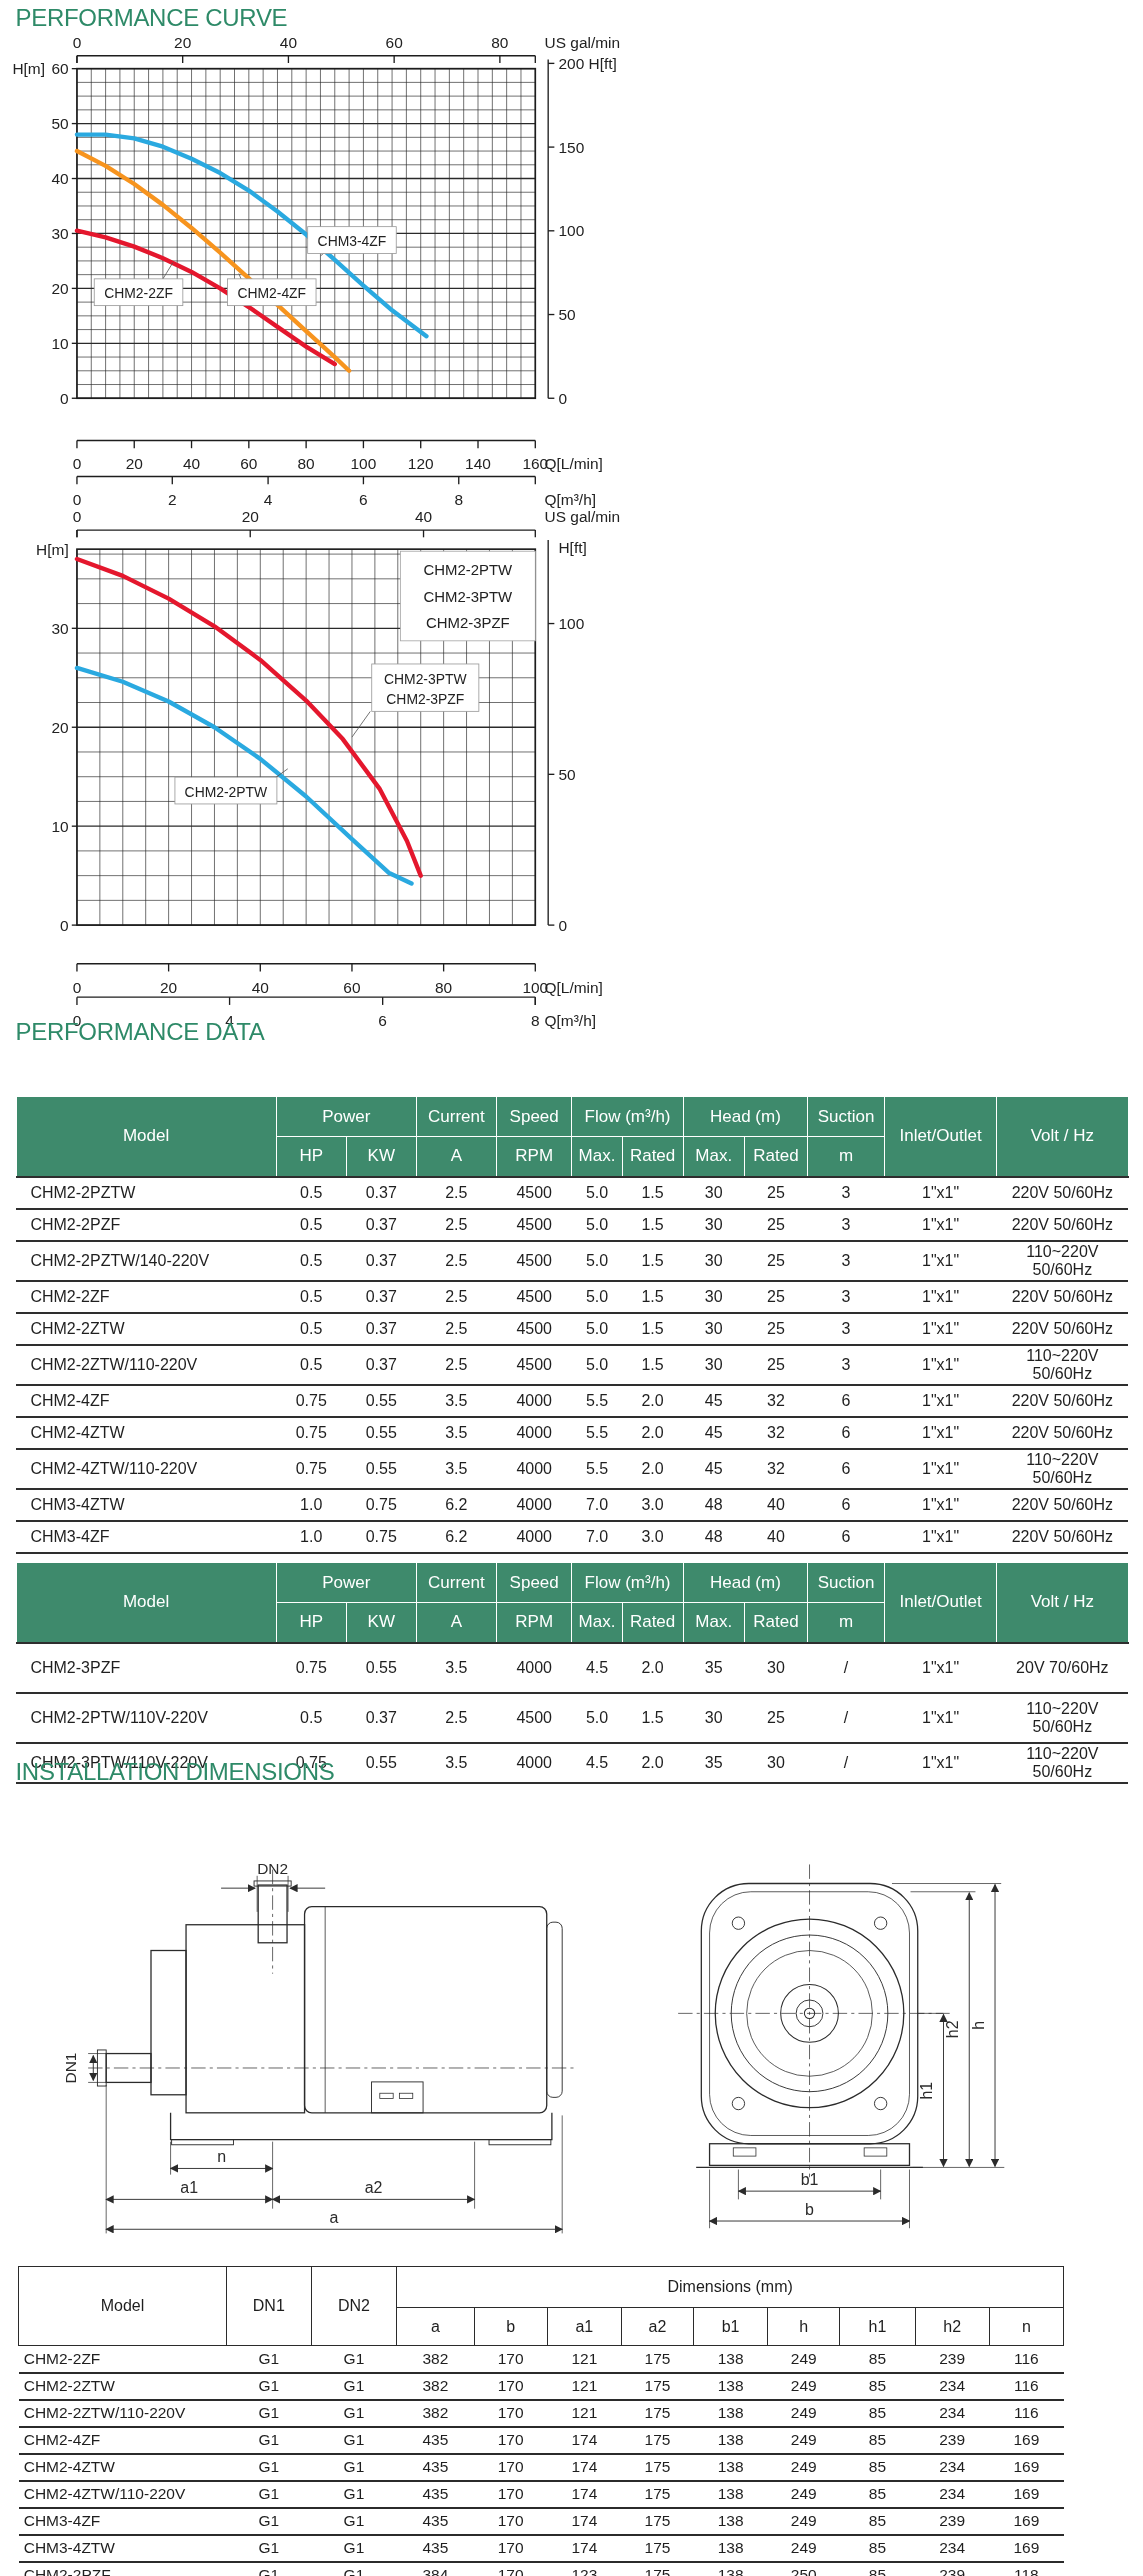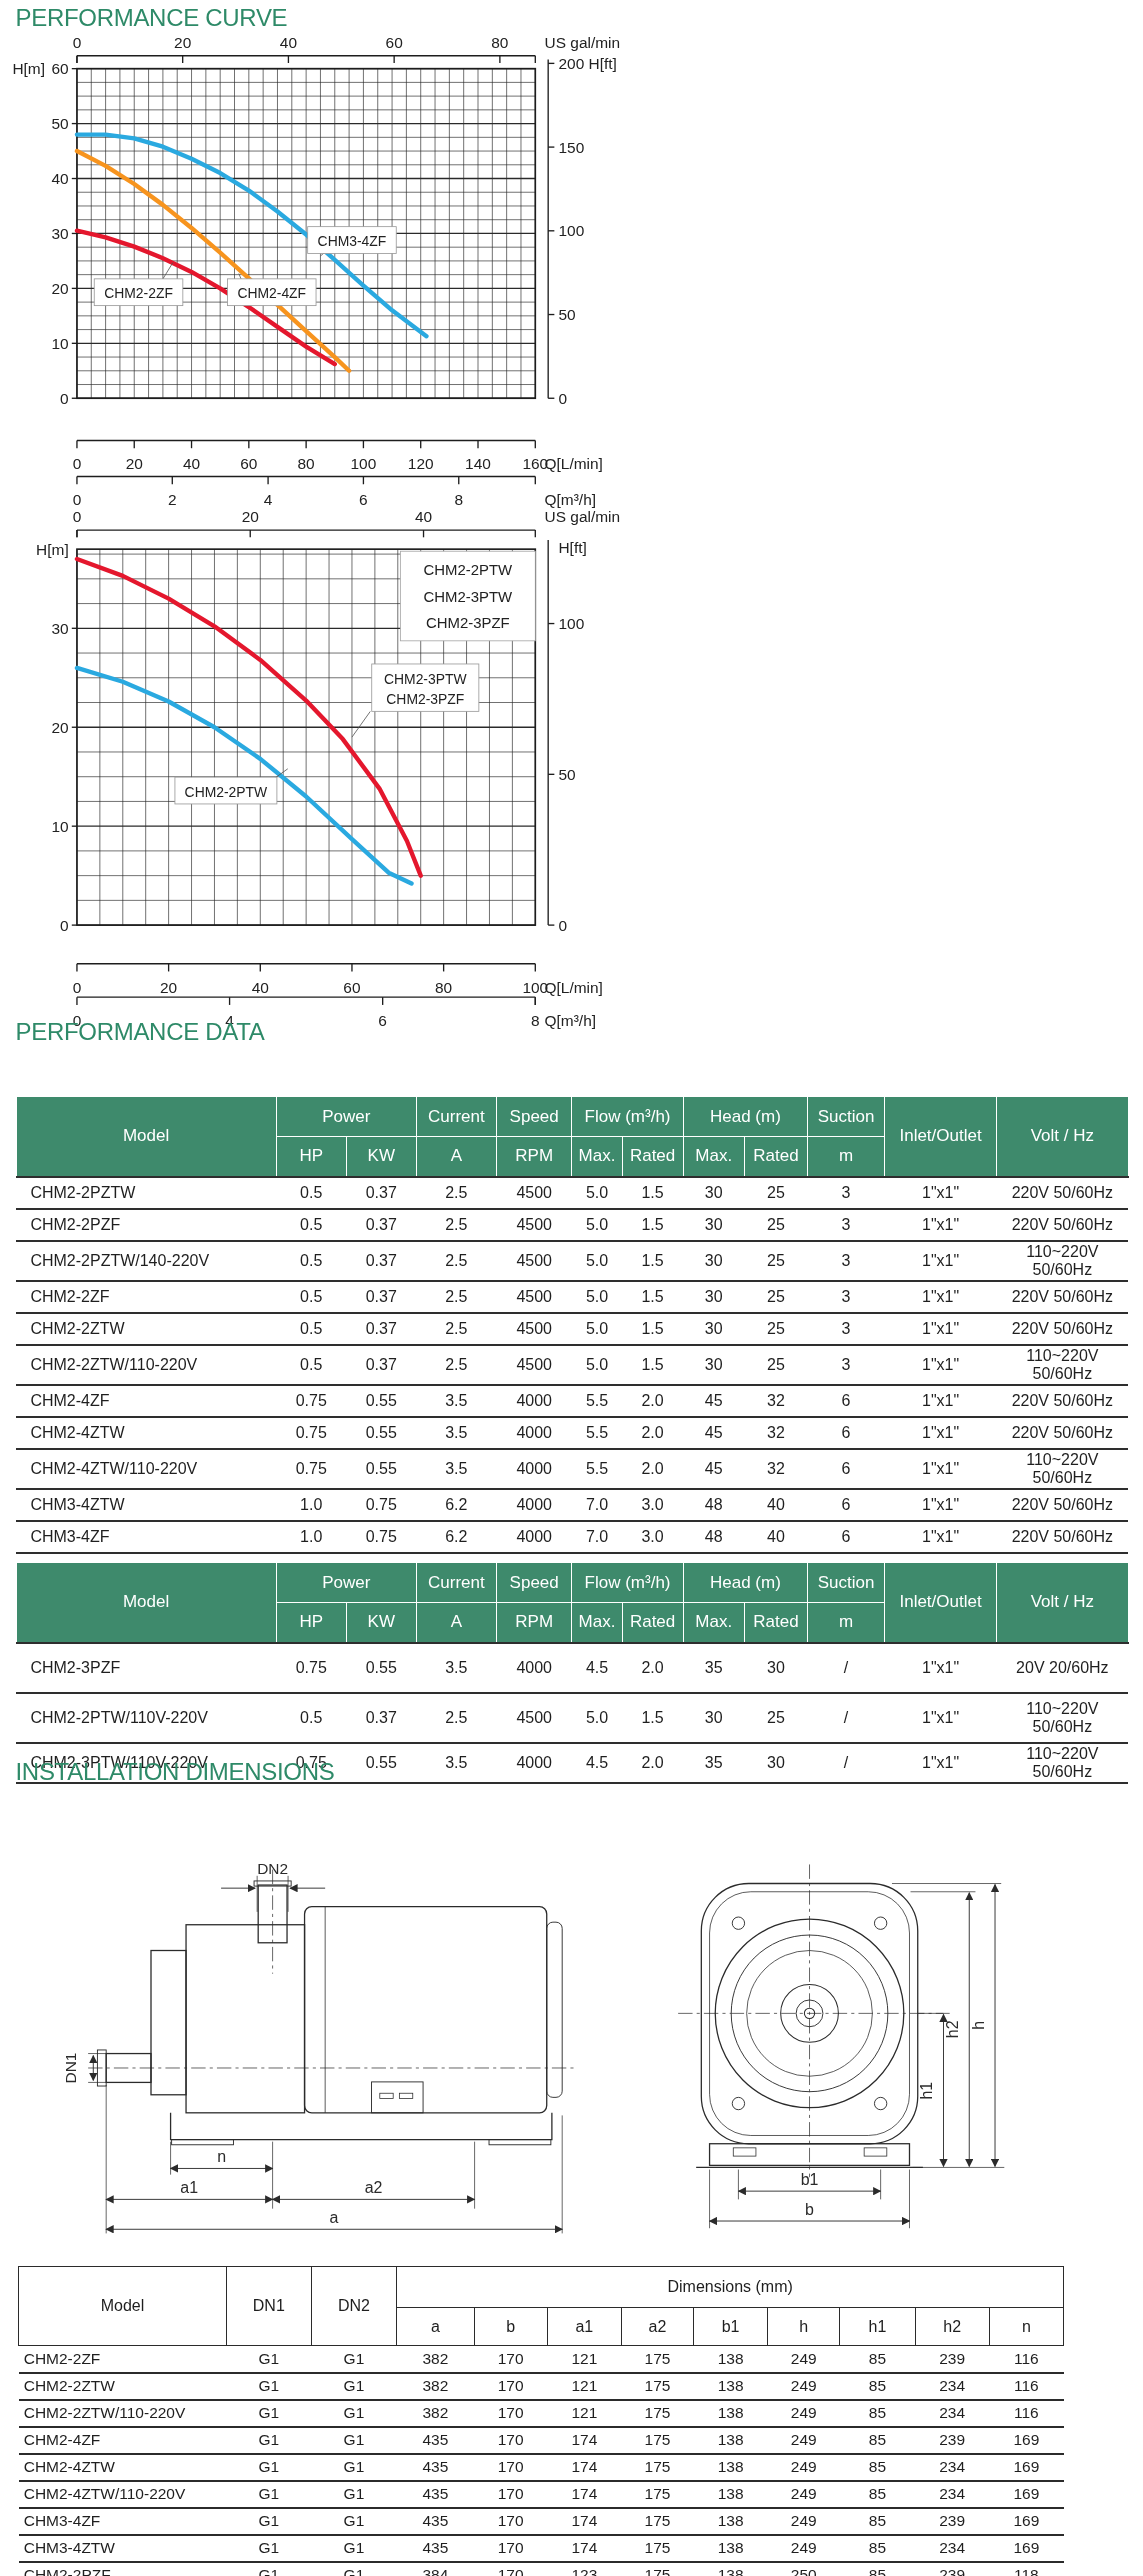--- a/index.html
+++ b/index.html
@@ -559,21 +559,21 @@
           <td>0.75</td>
           <td>0.55</td>
           <td>3.5</td>
           <td>4000</td>
           <td>4.5</td>
           <td>2.0</td>
           <td>35</td>
           <td>30</td>
           <td>/</td>
           <td>1"x1"</td>
-          <td>20V 20/60Hz</td>
+          <td>20V 70/60Hz</td>
         </tr>
         <tr style="height: 50px;">
           <td class="model">CHM2-2PTW/110V-220V</td>
           <td>0.5</td>
           <td>0.37</td>
           <td>2.5</td>
           <td>4500</td>
           <td>5.0</td>
           <td>1.5</td>
           <td>30</td>

